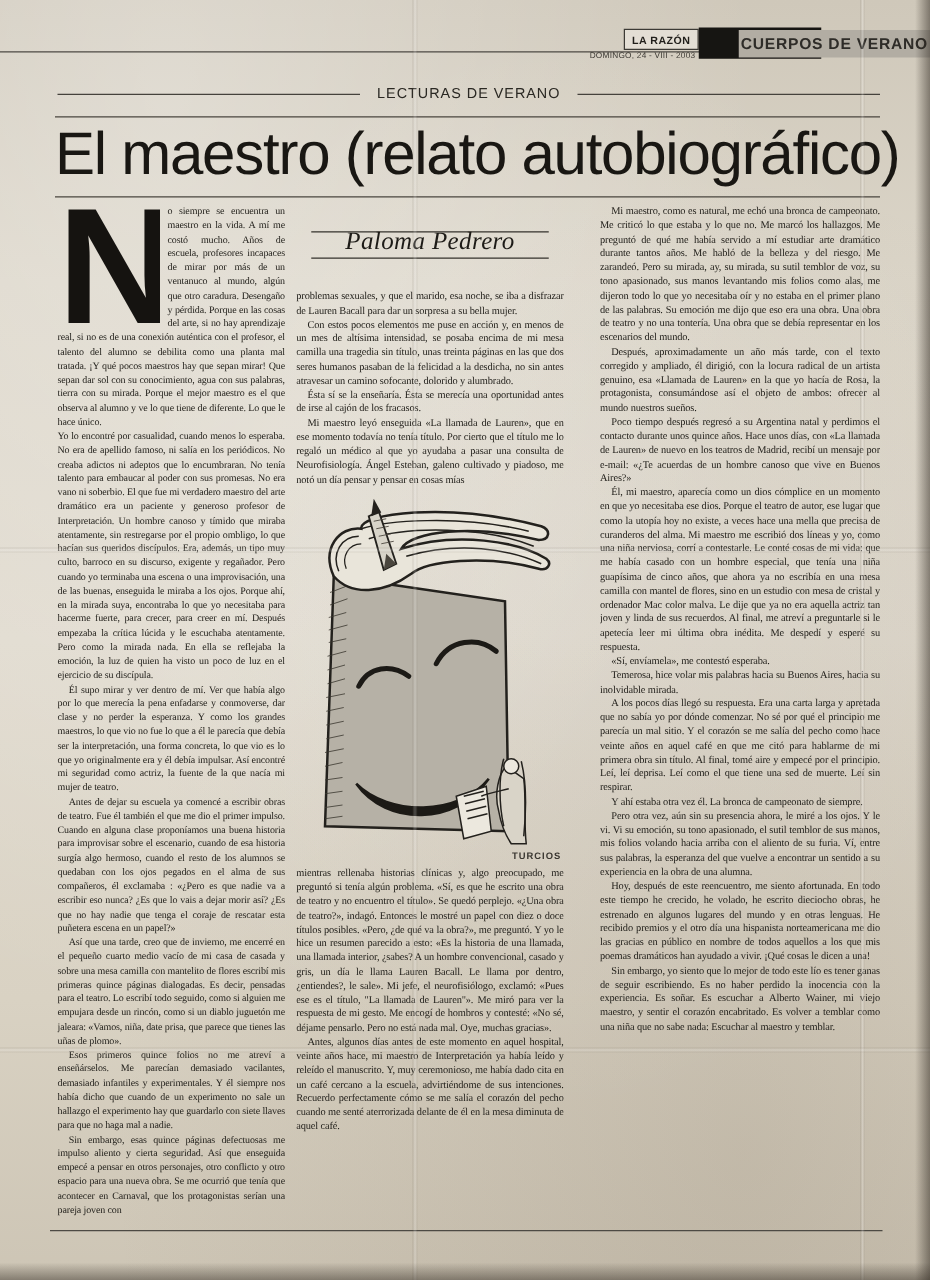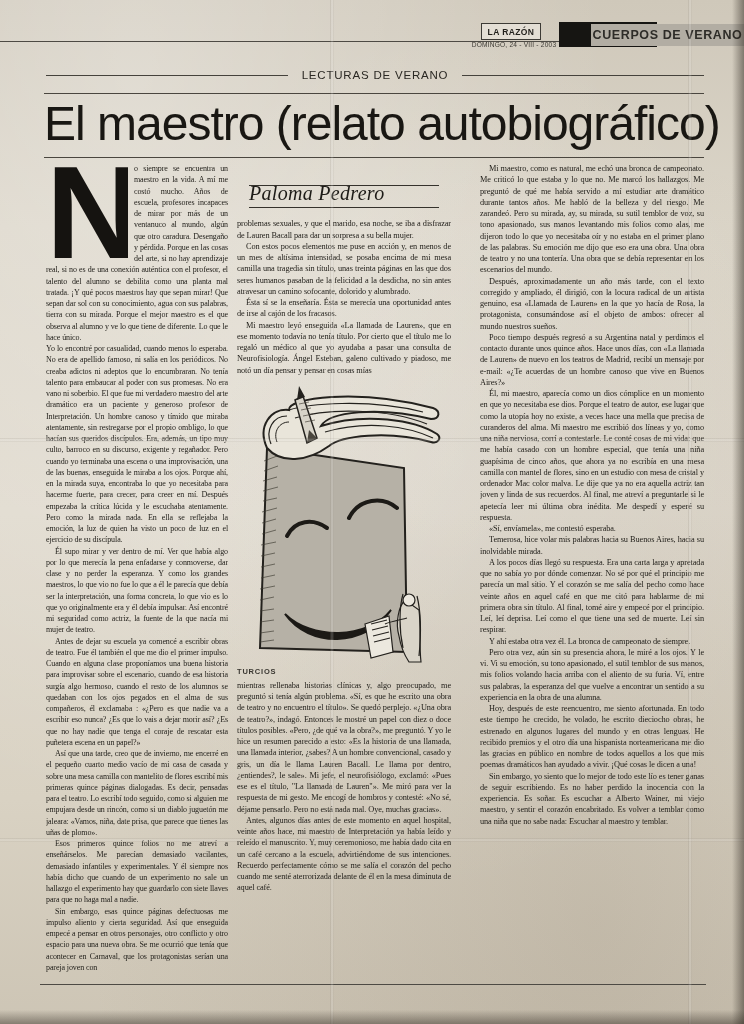--- a/index.html
+++ b/index.html
@@ -20,21 +20,21 @@
     background:linear-gradient(to bottom,rgba(90,80,65,.14),rgba(255,255,255,.20),rgba(90,80,65,.10));}
   .edge-right{position:absolute;top:0;right:0;width:12px;height:100%;
     background:linear-gradient(to right,transparent,rgba(45,38,30,.5));}
   .edge-bottom{position:absolute;left:0;bottom:0;width:100%;height:14px;
     background:linear-gradient(to bottom,transparent,rgba(45,38,30,.45));}
 
   .sans{font-family:"Liberation Sans","DejaVu Sans",sans-serif;}
 
   
   .top-rule{position:absolute;top:41px;left:0;width:744px;height:1px;background:#4d4a44;}
-  .masthead-box{position:absolute;top:23px;left:481px;width:58px;height:15px;
+  .masthead-box{position:absolute;top:23px;left:499px;width:58px;height:15px;
     border:1px solid #3c3a35;display:flex;align-items:center;justify-content:center;
     font-size:8.5px;font-weight:bold;letter-spacing:.4px;background:rgba(240,237,230,.55);}
   .masthead-date{position:absolute;top:41px;left:470px;width:88px;font-size:6.6px;
     letter-spacing:.2px;color:#3d3a34;text-align:center;}
   .page-number{position:absolute;top:22px;left:559px;width:54px;height:25px;background:#161512;
     color:#e8e4da;display:flex;align-items:center;justify-content:center;
     font-size:15px;font-weight:bold;padding-left:44px;}
   .section-band{position:absolute;top:24px;left:591px;width:153px;height:22px;background:#b2ada3;
     display:flex;align-items:center;justify-content:center;color:#2e2c28;
     font-size:12.5px;font-weight:bold;letter-spacing:.6px;}
@@ -61,28 +61,28 @@
   .col3{width:224px;}
   .para{margin:0;text-indent:9px;}
   .col .para:first-child{text-indent:0;}
   .col3 .para:first-child{text-indent:9px;}
   .first-para{margin:0;}
   .dropcap{float:left;width:82px;height:99px;margin:2px 6px 0 0;
     font-family:"Liberation Sans","DejaVu Sans",sans-serif;
     font-size:132px;line-height:96px;font-weight:bold;color:#151310;overflow:hidden;}
 
   
-  .byline-box{margin:22px 12px 10px 12px;border-top:1.5px solid #35322c;
-    border-bottom:1.5px solid #35322c;padding:2px 0 4px 0;}
+  .byline-box{margin:22px 12px 24px 12px;border-top:1.5px solid #35322c;
+    border-bottom:1.5px solid #35322c;padding:2px 0 4px 0;text-align:center;}
   .byline{font-size:20px;font-style:italic;color:#1d1b17;letter-spacing:.3px;}
 
   
   .illo{margin:10px 0 2px 0;position:relative;width:214px;height:292px;}
   .illo svg{display:block;}
-  .illo-credit{font-family:"Liberation Sans","DejaVu Sans",sans-serif;
+  .illo-credit{text-align:right;font-family:"Liberation Sans","DejaVu Sans",sans-serif;
     font-size:7.5px;font-weight:bold;letter-spacing:.8px;color:#3a3731;margin:0 2px 6px 0;}
 
   .bottom-rule{position:absolute;top:984px;left:40px;width:666px;height:1px;background:#4d4a44;}
 </style>
 </head>
 <body>
 
 <div class="page">
 
   <div class="top-rule"></div>

